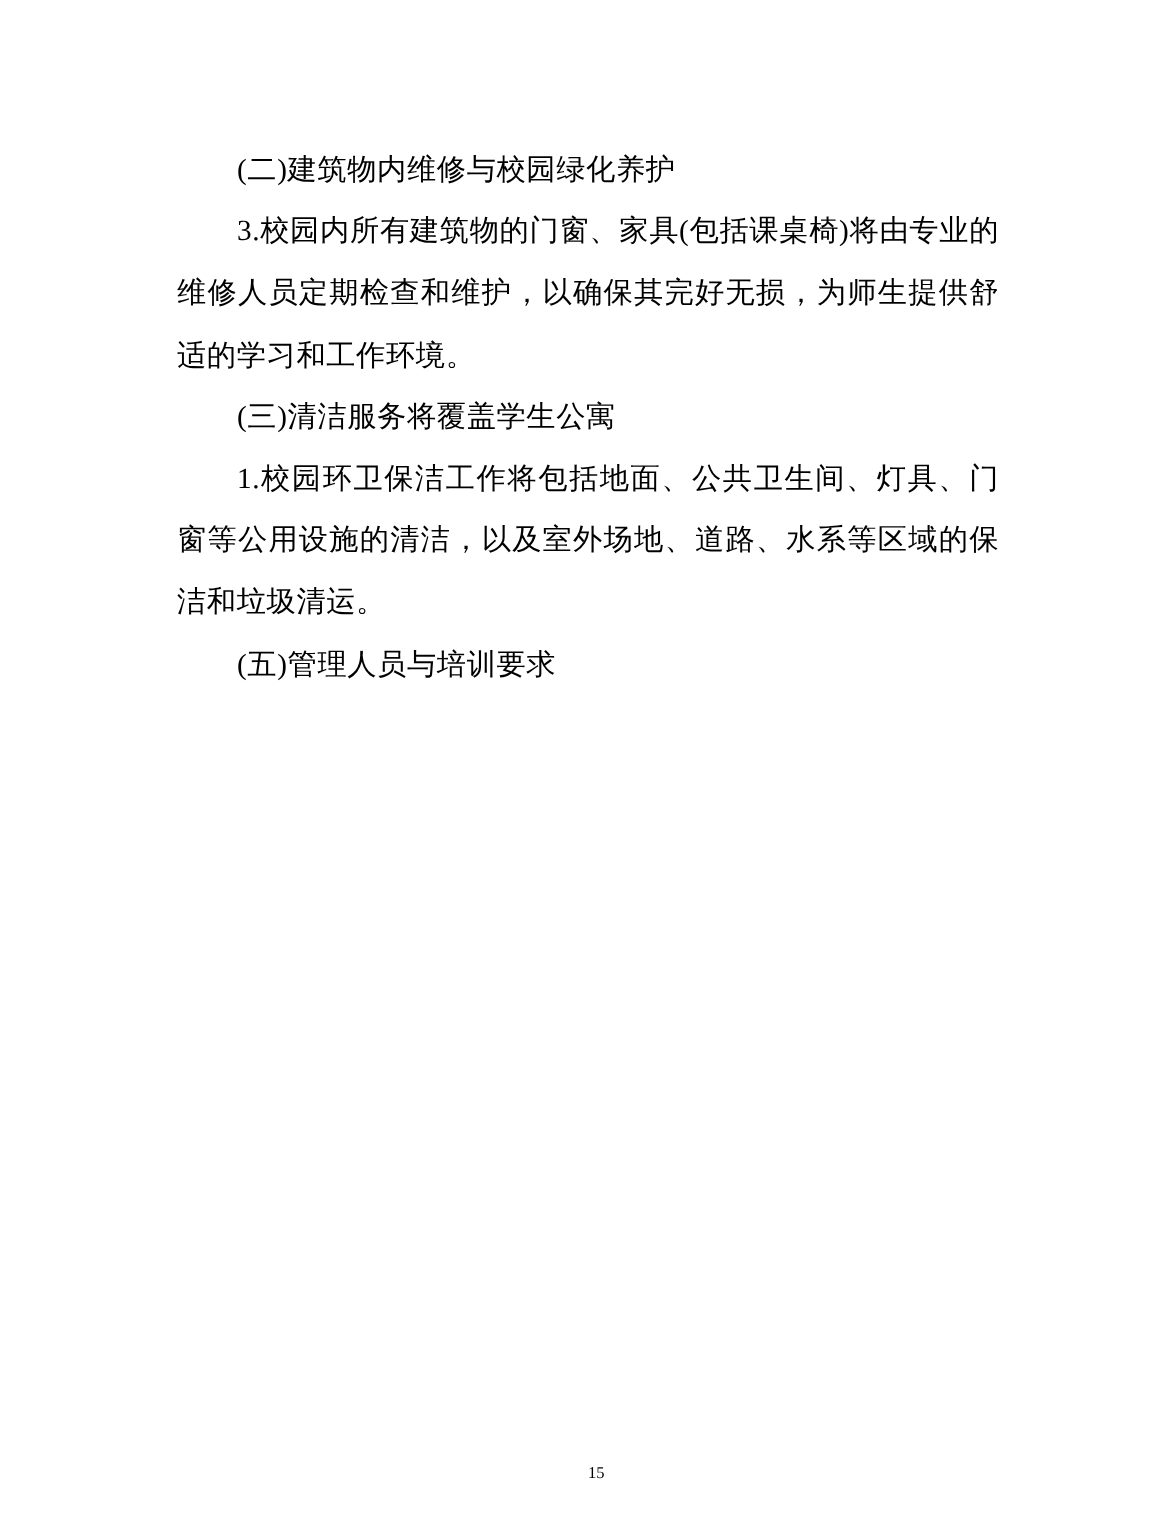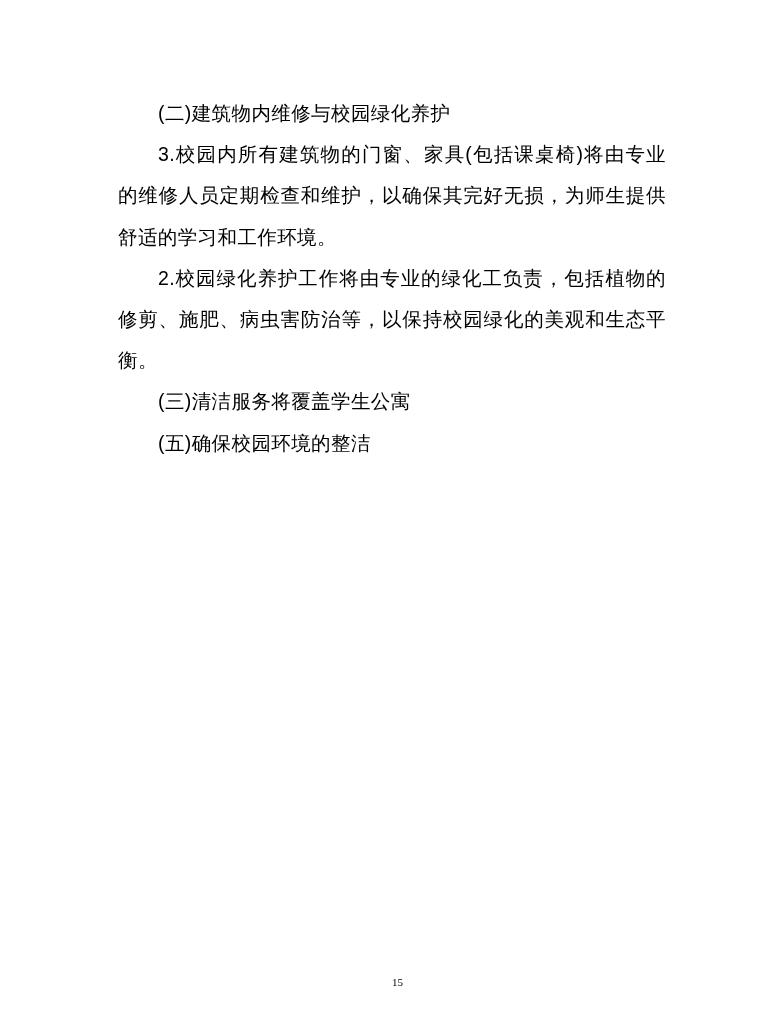--- a/index.html
+++ b/index.html
@@ -2,39 +2,39 @@
 <html><head>
   <meta charset="utf-8">
   <style>
     html, body { margin: 0; padding: 0; background: #ffffff; }
     body { width: 783px; height: 1014px; position: relative; overflow: hidden; }
     .page {
       position: absolute; left: 0; top: 0; width: 783px; height: 1014px; background: #fff;
     }
     .content {
       position: absolute; left: 118px; top: 93px; width: 548px;
-      font-family: Liberation Sans, sans-serif;
+      font-family: Liberation Serif, serif;
       font-size: 19.5px; color: #000;
       line-height: 41.2px;
       letter-spacing: 0.4px;
     }
     .para { margin: 0; text-align: justify; text-align-last: left; }
     .indent { text-indent: 40px; }
     .heading { text-indent: 40px; margin: 0; }
     .page-number {
       position: absolute; top: 976px; left: 0; width: 783px; text-align: center;
       font-family: "Liberation Serif", serif; font-size: 11px; color: #000;
       padding-left: 12px; box-sizing: border-box;
     }
   </style>
 </head>
 <body>
 
 <div class="page">
   <div class="content">
     <p class="heading">(二)建筑物内维修与校园绿化养护</p>
     <p class="para indent">3.校园内所有建筑物的门窗、家具(包括课桌椅)将由专业的维修人员定期检查和维护，以确保其完好无损，为师生提供舒适的学习和工作环境。</p>
-    <p class="para indent">2.校园绿化养护工作将由专业的绿化工负责，包括植物的修剪、施肥、病虫害防治等，以保持校园绿化的美观和生态平衡。</p>
     <p class="heading">(三)清洁服务将覆盖学生公寓</p>
-    <p class="heading">(五)确保校园环境的整洁</p>
+    <p class="para indent">1.校园环卫保洁工作将包括地面、公共卫生间、灯具、门窗等公用设施的清洁，以及室外场地、道路、水系等区域的保洁和垃圾清运。</p>
+    <p class="heading">(五)管理人员与培训要求</p>
   </div>
   <div class="page-number">15</div>
 </div>
 
 </body></html>

